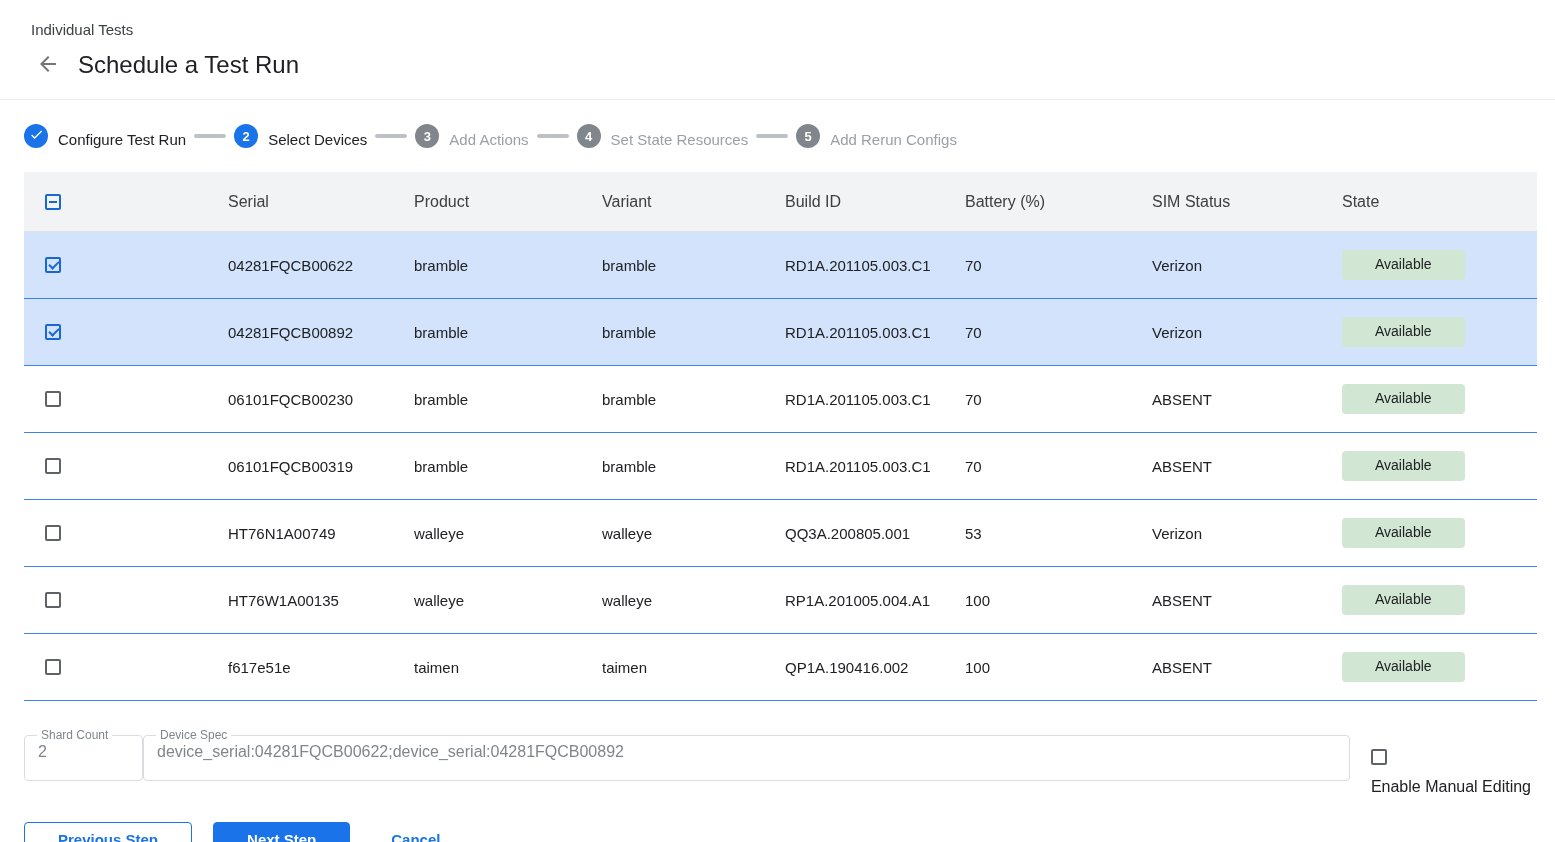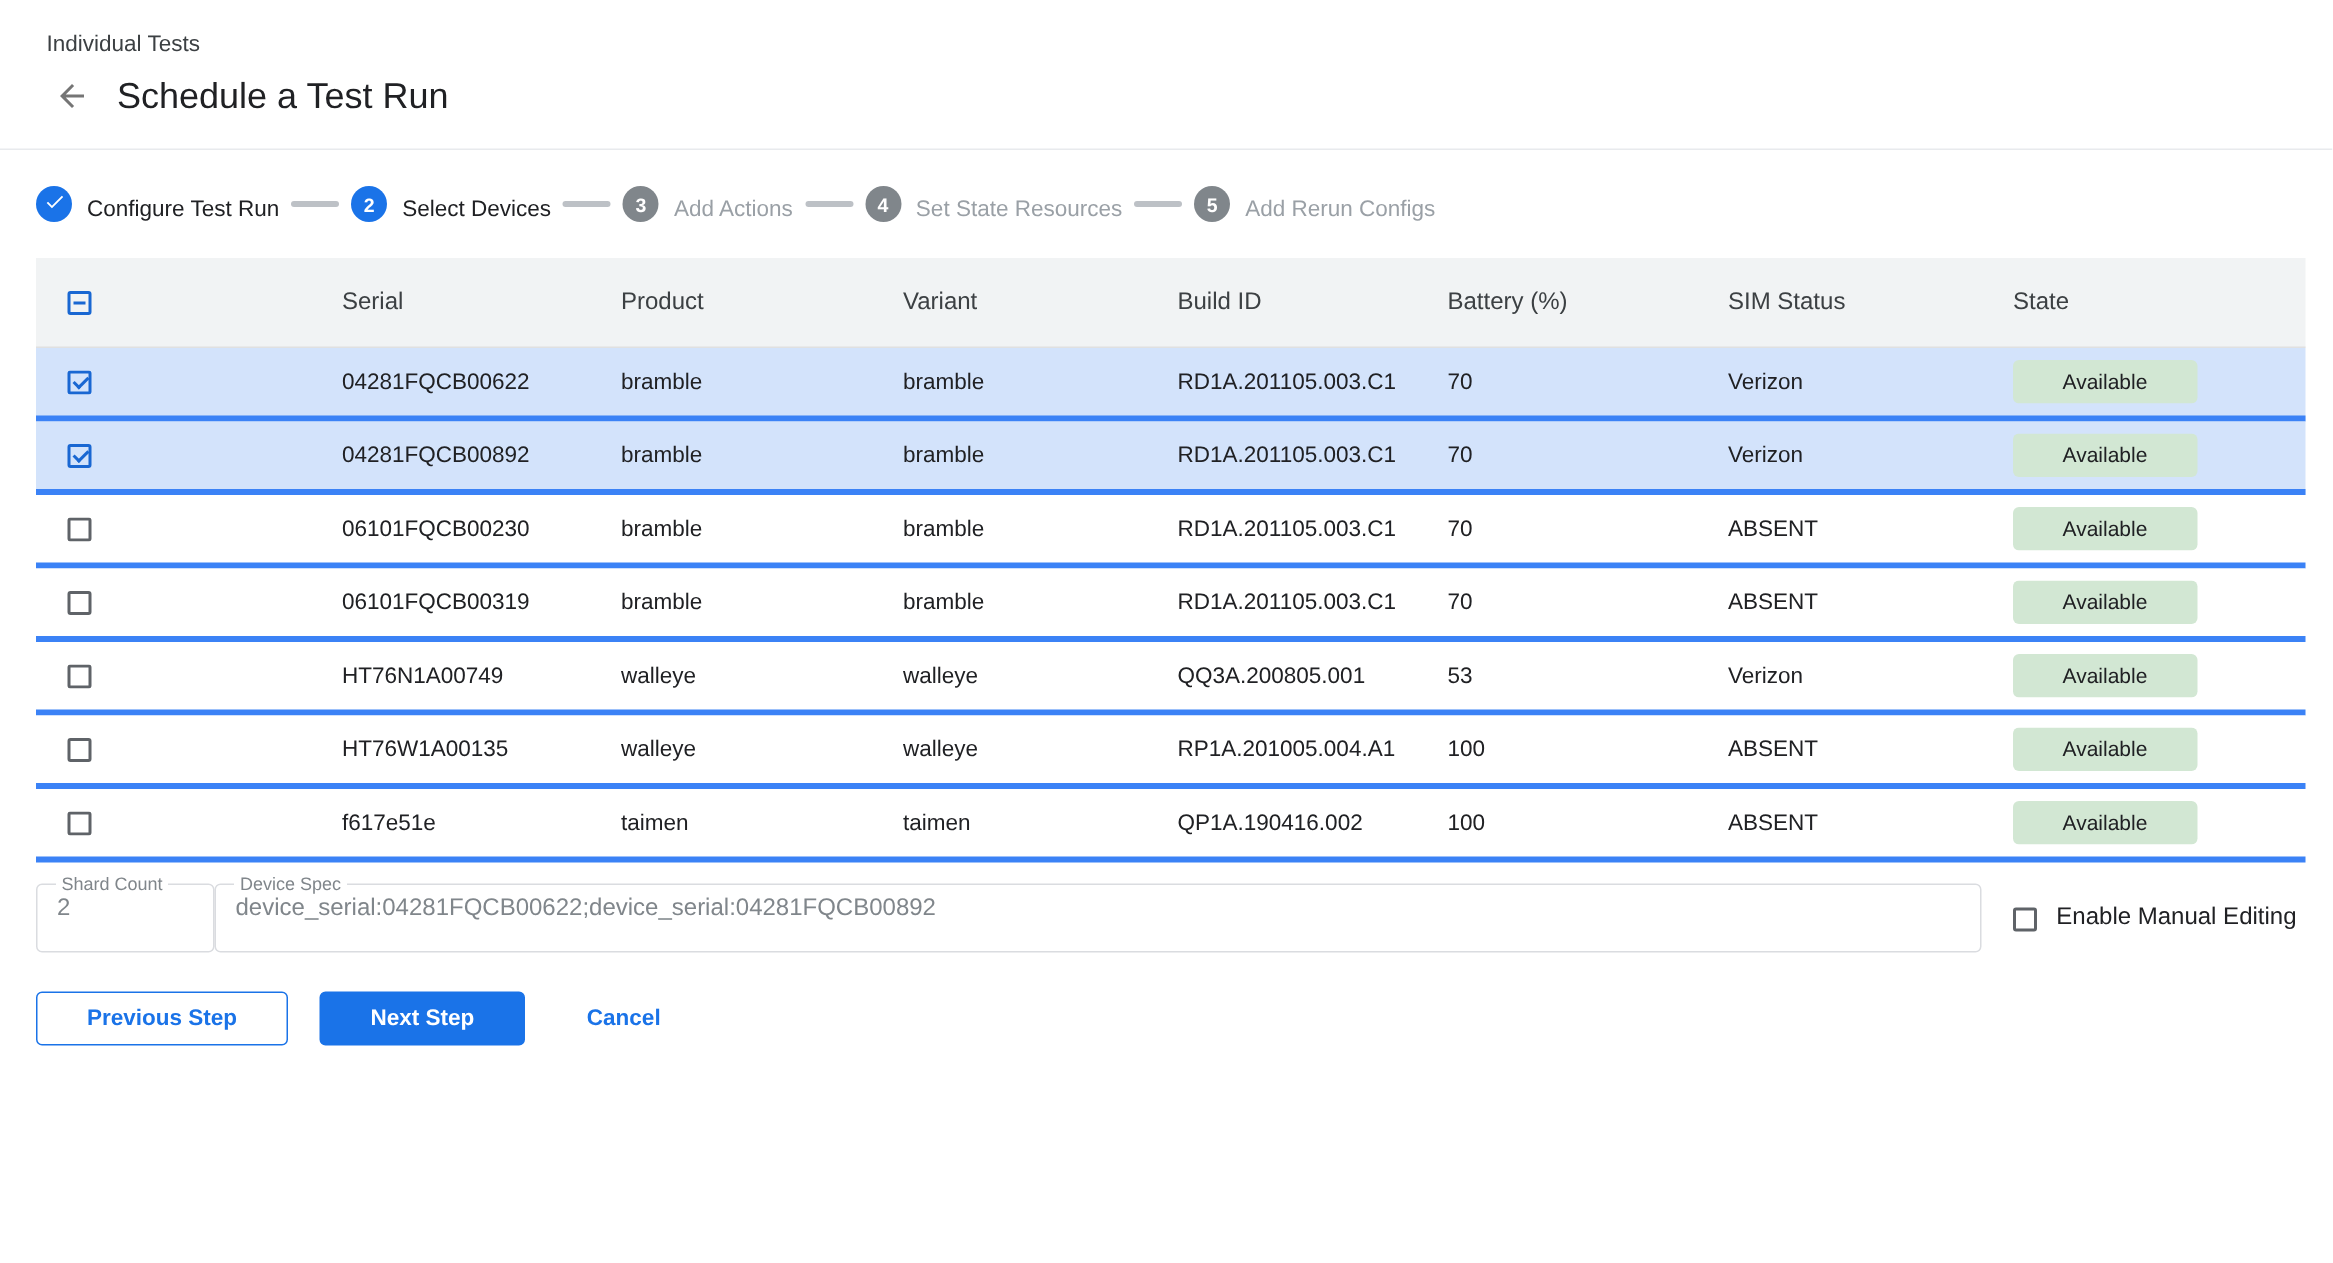--- a/index.html
+++ b/index.html
@@ -35,21 +35,21 @@
   .connector { width:32px; height:4px; border-radius:2px; background:#bdc1c6; flex:0 0 32px; }
 
   
   .device-table { margin:24px 24px 0 24px; width:1513px; }
   .grid {
     display:grid;
     grid-template-columns:204px 186px 188px 183px 180px 187px 190px 1fr;
     align-items:center;
   }
   .thead { height:60px; background:#f1f3f4; border-bottom:1px solid #e0e0e0; font-size:16px; color:#3c4043; }
-  .trow { height:49px; border-bottom:4px solid #3b82f6; font-size:15px; color:#202124; cursor:pointer; background:#fff; }
+  .trow { height:67px; border-bottom:1px solid #3b82f6; font-size:15px; color:#202124; cursor:pointer; background:#fff; }
   .trow.selected { background:#d3e3fb; }
   .cell { overflow:hidden; white-space:nowrap; }
   .cell-check { padding-left:21px; display:flex; align-items:center; }
 
   
   .cb {
     width:16px; height:16px; border:2px solid #5f6368; border-radius:2px;
     position:relative; display:inline-block; cursor:pointer; background:transparent;
   }
   .cb.checked { border-color:#1967d2; }
@@ -65,35 +65,35 @@
     width:8px; height:2px; background:#1967d2;
   }
 
   
   .badge {
     display:inline-block; background:#d2e7d3; color:#202124;
     border-radius:4px; padding:7px 33px; font-size:14px; line-height:1.1;
   }
 
   
-  .form-row { display:flex; align-items:flex-start; margin:8px 24px 0 24px; }
+  .form-row { display:flex; align-items:flex-start; margin:28px 24px 0 24px; }
   fieldset.field {
     border:1px solid #dadce0; border-radius:4px; margin:0; padding:0 12px 0 12px; height:52px;
   }
   fieldset.field legend {
     font-size:12px; color:#80868b; padding:0 4px; margin-left:0; line-height:1;
   }
   .field input {
     border:none; outline:none; background:transparent; width:100%;
     font-family:"Liberation Sans","DejaVu Sans",sans-serif;
     font-size:16px; color:#80868b; padding:2px 0 0 1px;
   }
   .field-shard { width:119px; }
   .field-spec { flex:1; margin-left:21px; }
-  .manual-edit { display:flex; align-items:flex-end; gap:13px; margin-left:21px; margin-top:20px; cursor:pointer; white-space:nowrap; }
+  .manual-edit { display:flex; align-items:flex-start; gap:13px; margin-left:21px; margin-top:20px; cursor:pointer; white-space:nowrap;flex-direction:column; }
   .manual-edit .cb { flex:0 0 16px; }
   .manual-edit-label { font-size:16px; color:#202124; }
 
   
   .actions { display:flex; align-items:center; gap:21px; margin:26px 24px 0 24px; }
   .btn { font-family:"Liberation Sans","DejaVu Sans",sans-serif; font-size:15px; font-weight:bold; border-radius:4px; padding:8px 33px; cursor:pointer; line-height:1.2; }
   .btn-outlined { color:#1a73e8; background:#fff; border:1px solid #1a73e8; }
   .btn-filled { color:#fff; background:#1a73e8; border:1px solid #1a73e8; }
   .btn-text { color:#1a73e8; background:none; border:none; margin-left:14px; padding:8px 6px; }
 </style>

